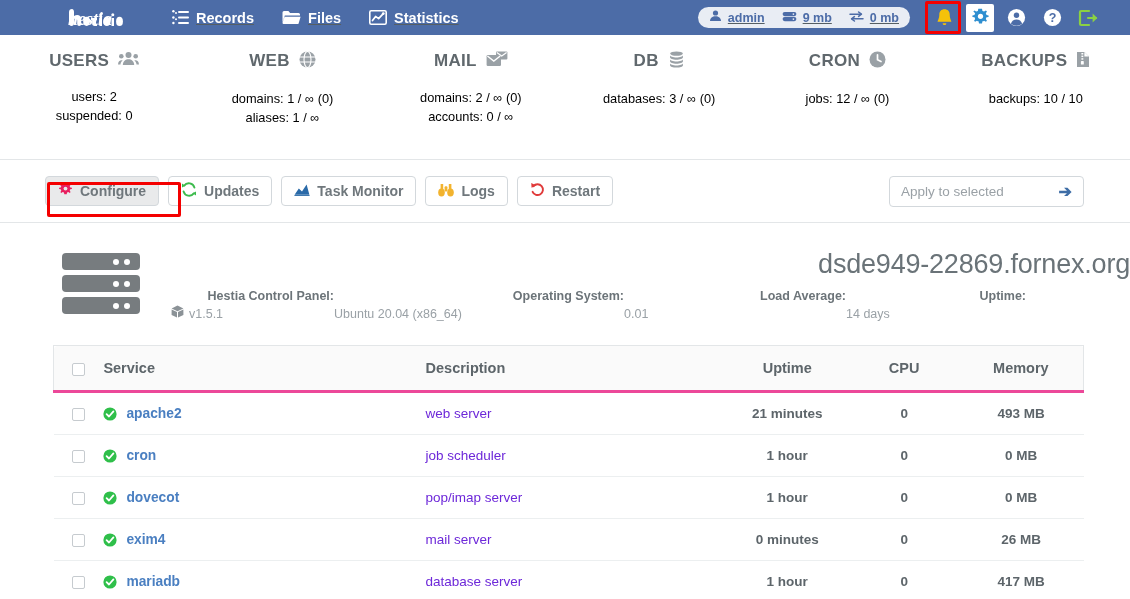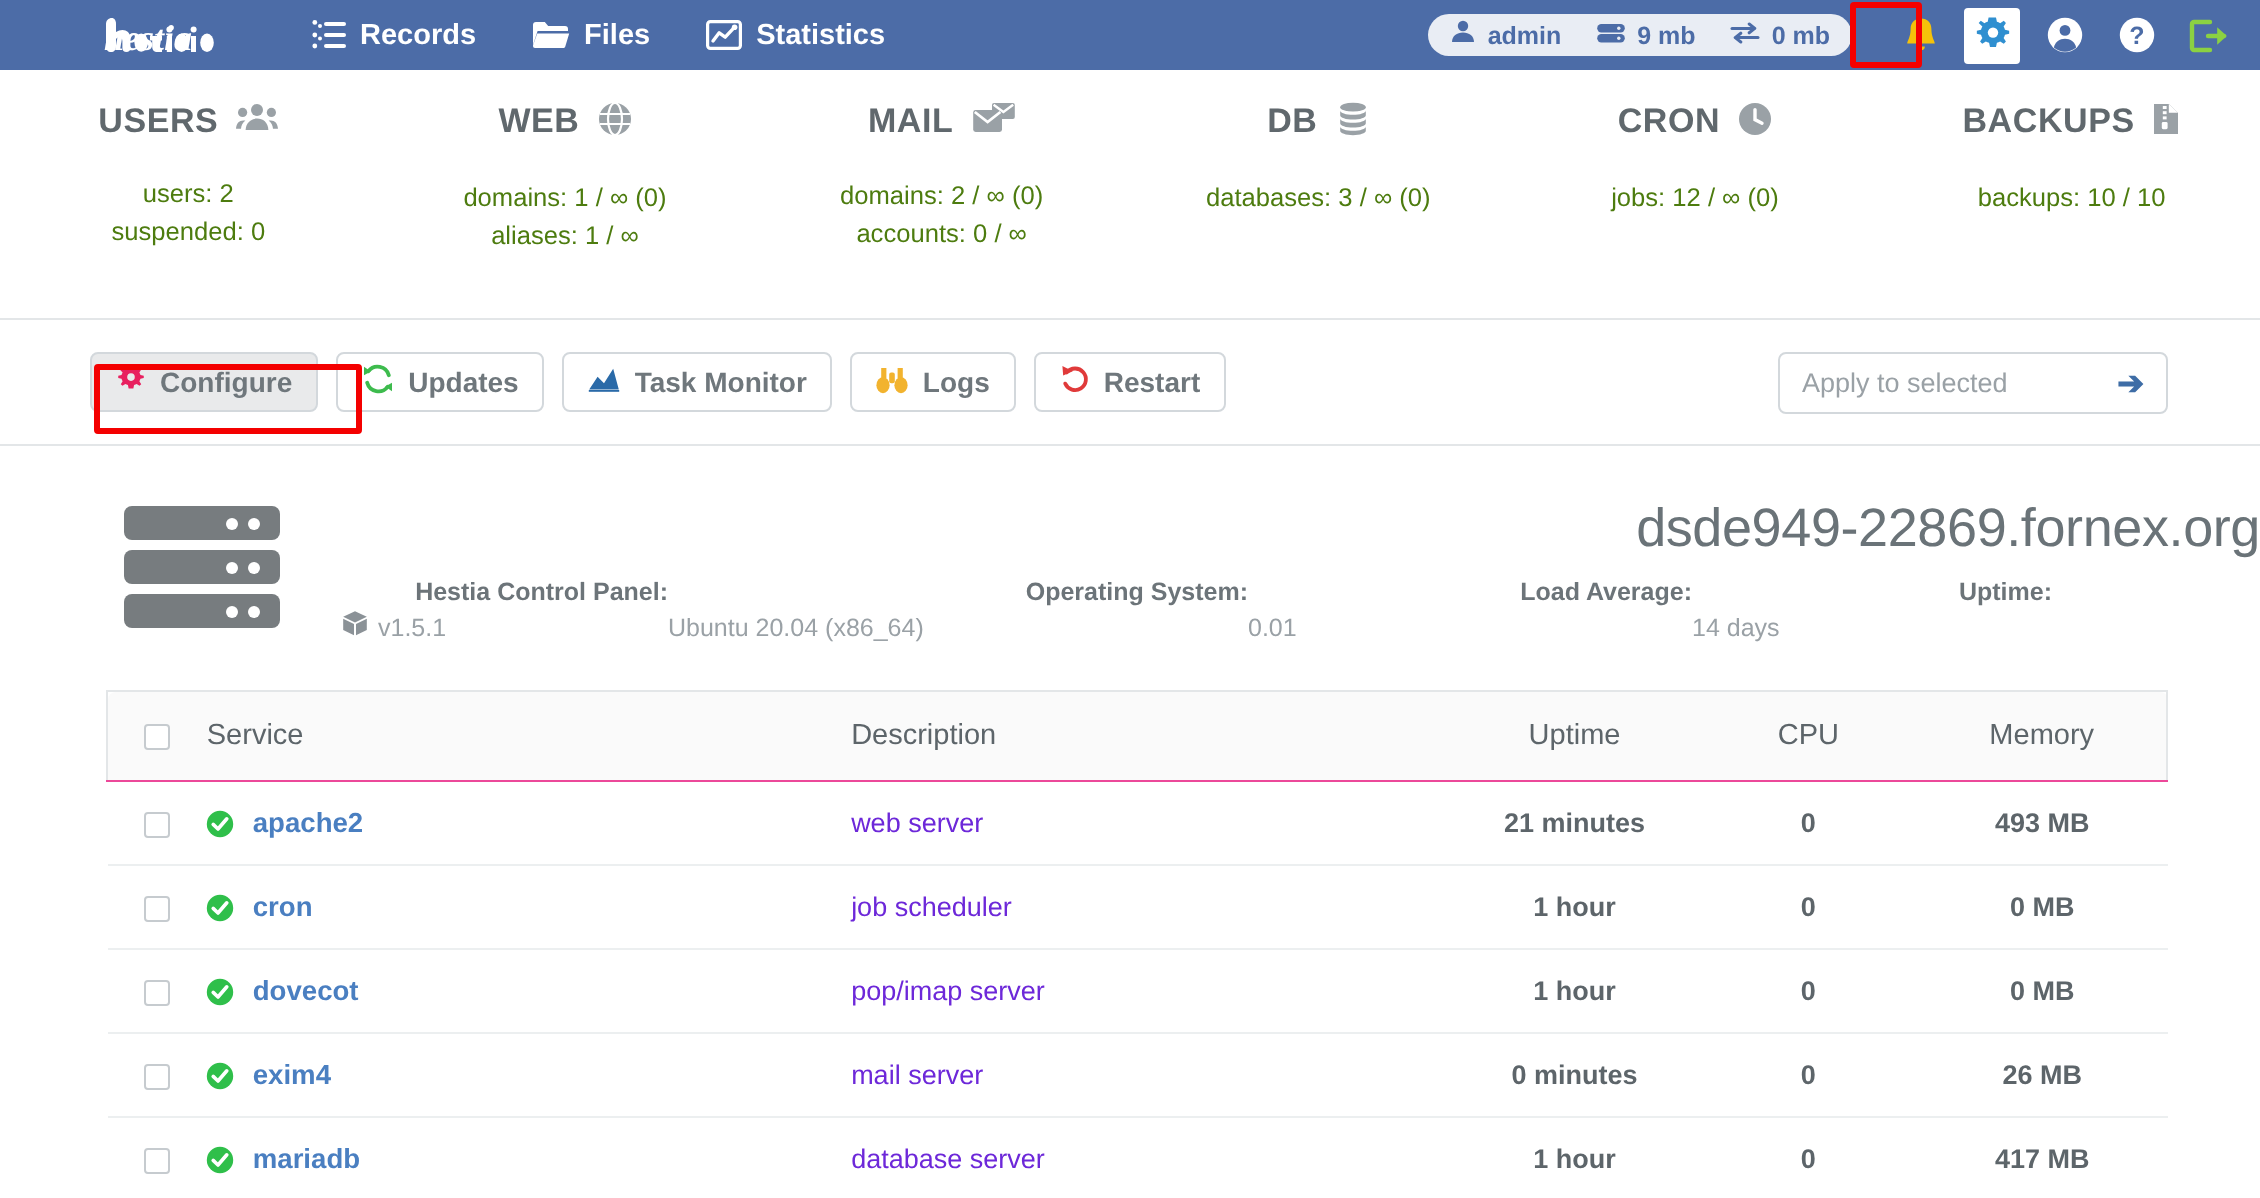--- a/index.html
+++ b/index.html
@@ -8,21 +8,21 @@
     width:1130px; height:599px;
     font-family:"Liberation Sans", sans-serif;
     background:#ffffff;
     color:#555e63;
     overflow:hidden;
   }
 
   
   .topbar{
     height:35px; background:#4c6ca7; display:flex; align-items:center;
-    padding:0 8px; position:relative;
+    padding:0 24px; position:relative;text-decoration:underline;
   }
   .logo{
     margin-left:44px; margin-right:18px; display:flex; align-items:center;
     height:35px;
   }
   .logo svg{ display:block; }
   .nav{ display:flex; align-items:flex-end; gap:0px; }
   .nav-item{
     display:flex; align-items:center; gap:7px;
     color:#ffffff; font-size:14.5px; font-weight:600;
@@ -56,21 +56,21 @@
   .statsbar{
     height:125px; background:#ffffff; border-bottom:1px solid #e3e6e8;
     display:flex; align-items:flex-start; padding-top:16px;
   }
   .statcol{ flex:1 1 0; text-align:center; }
   .statcol .ttl{
     display:flex; align-items:flex-start; justify-content:center; gap:9px;
     font-size:17px; font-weight:700; color:#60686d; letter-spacing:.3px;
     margin-bottom:16px;
   }
-  .statcol .line{ font-size:12.8px; color:#4d7c0f; line-height:19px; }
+  .statcol .line{ font-size:12.8px; color:#000000; line-height:19px; }
 
   
   .toolbar{
     height:63px; border-bottom:1px solid #e3e6e8; background:#fff;
     display:flex; align-items:center; padding:0 45px; position:relative;
   }
   .btn{
     display:inline-flex; align-items:center; gap:7px;
     height:30px; padding:0 12px; margin-right:9px;
     border:1px solid #d3d8dc; border-radius:4px;
@@ -106,22 +106,22 @@
   .metarow{ display:flex; }
   .meta{ font-size:12.5px; line-height:18px; }
   .meta .k{ color:#6c7479; font-weight:700; }
   .meta .v{ color:#9aa1a6; display:flex; align-items:center; gap:5px; }
   .m1{ width:163px; } .m2{ width:290px; } .m3{ width:222px; } .m4{ width:180px; }
 
   
   .tblwrap{ padding:22px 46px 0 53px; }
   table{ width:100%; border-collapse:collapse; }
   thead th{
-    background:#fafafa; border-top:1px solid #e3e6e8; border-bottom:1px solid #ec4899;
-    font-size:14.5px; font-weight:400; color:#5d656a; padding:14px 0;
+    background:#fafafa; border-top:1px solid #e3e6e8; border-bottom:3px solid #ec4899;
+    font-size:14.5px; font-weight:700; color:#5d656a; padding:14px 0;
     text-align:left;
   }
   thead th:first-child{ border-left:1px solid #e3e6e8; border-radius:4px 0 0 0;}
   thead th:last-child{ border-right:1px solid #e3e6e8; border-radius:0 4px 0 0;}
   tbody td{
     border-bottom:1px solid #eceff0; padding:13px 0; font-size:13.5px;
   }
   .c-chk{ width:48px; text-align:center !important; padding-left:0;}
   .c-svc{ width:310px; }
   .c-desc{ width:288px; }

